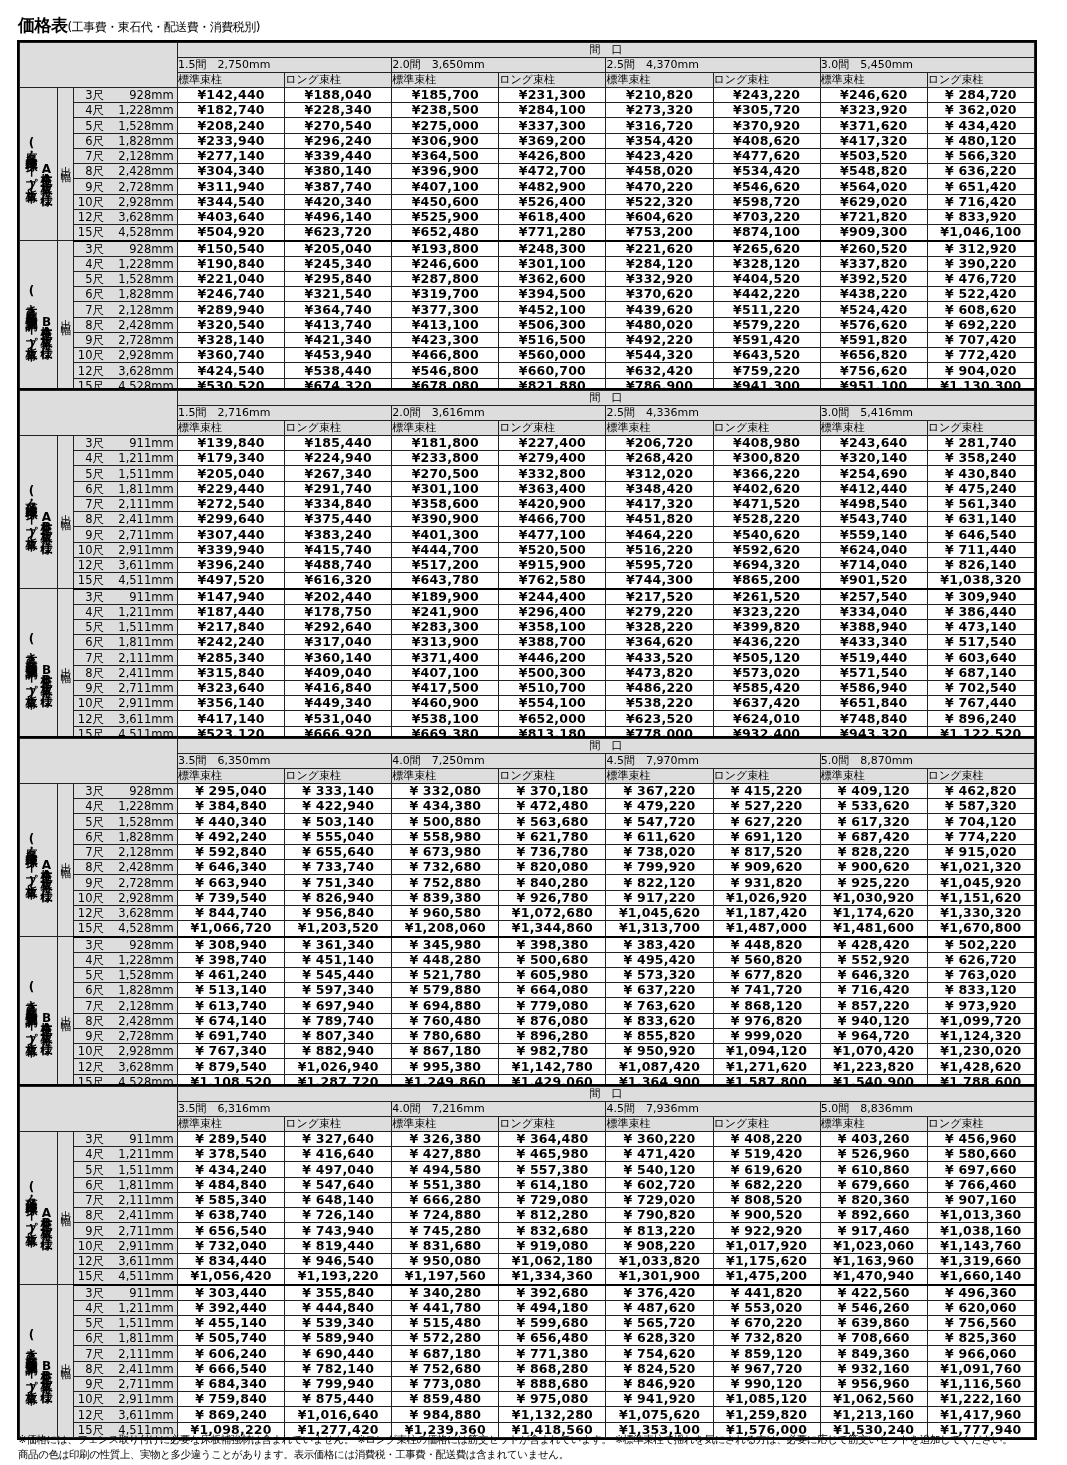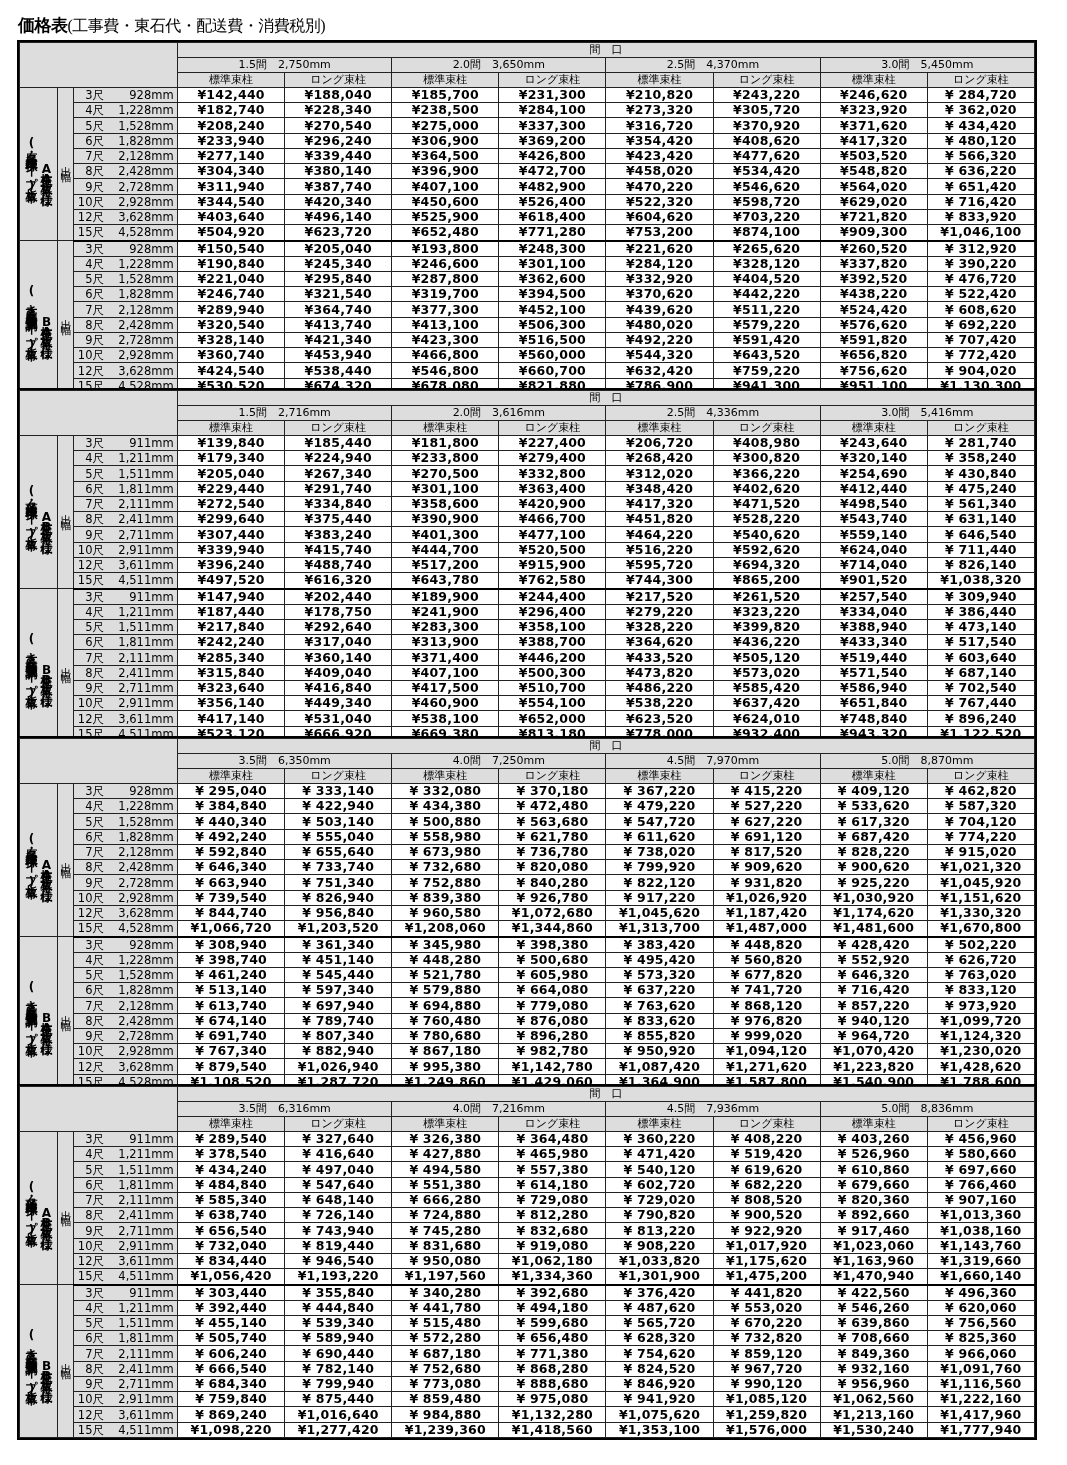--- a/index.html
+++ b/index.html
@@ -1,22 +1,22 @@
 <!DOCTYPE html>
 <html><head>
 <meta charset="utf-8">
 <style>
   html,body{margin:0;padding:0;background:#fff;}
   body{width:1067px;height:1465px;position:relative;font-family:"DejaVu Sans","Liberation Sans",sans-serif;color:#000;overflow:hidden;}
   .title{position:absolute;left:18px;top:14px;font-size:17px;font-weight:bold;letter-spacing:-0.5px;white-space:nowrap;}
-  .title .sub{font-size:16px;font-weight:normal;font-family:Liberation Serif, serif;}
+  .title .sub{font-size:12px;font-weight:normal;}
   .block{position:absolute;left:17px;width:1020px;border:2px solid #000;box-sizing:border-box;}
   table{border-collapse:collapse;width:100%;table-layout:fixed;}
   td{border:1px solid #222;padding:0;height:14px;line-height:14px;font-size:12px;overflow:hidden;white-space:nowrap;}
-  .hd{background:#ddd;text-align:center;font-size:11px;}
+  .hd{background:#ddd;font-size:11px;}
   .lbl{background:#ddd;}
   .vt{writing-mode:vertical-rl;text-orientation:upright;font-weight:bold;font-size:12px;line-height:13px;text-align:center;letter-spacing:-1px;}
   .vm{writing-mode:vertical-rl;text-orientation:upright;font-size:11px;text-align:center;letter-spacing:6px;}
   .sz{background:#ddd;font-size:11.5px;}
   .sz .s{display:inline-block;width:30px;text-align:right;}
   .sz .m{display:inline-block;width:66px;text-align:right;}
   .pr{text-align:center;font-weight:bold;font-size:12.5px;letter-spacing:0.2px;}
   .grp-end td{border-bottom:2px solid #000;}
   .notes{position:absolute;left:18px;top:1432px;font-size:10.5px;line-height:15px;letter-spacing:-0.4px;white-space:nowrap;}
 </style>
@@ -1114,13 +1114,15 @@
             <td class="pr">¥1,576,000</td>
             <td class="pr">¥1,530,240</td>
             <td class="pr">¥1,777,940</td>
           </tr>
         </tbody>
       </table>
     </div>
   </div>
 
 <div class="notes">
+  <div>※価格には、フェンス取り付けに必要な床板補強材は含まれていません。 ※ロング束柱の価格には筋交セットが含まれています。 ※標準束柱で揺れを気にされる方は、必要に応じて筋交いセットを追加してください。</div>
+  <div>商品の色は印刷の性質上、実物と多少違うことがあります。表示価格には消費税・工事費・配送費は含まれていません。</div>
 </div>
 
 </body></html>

